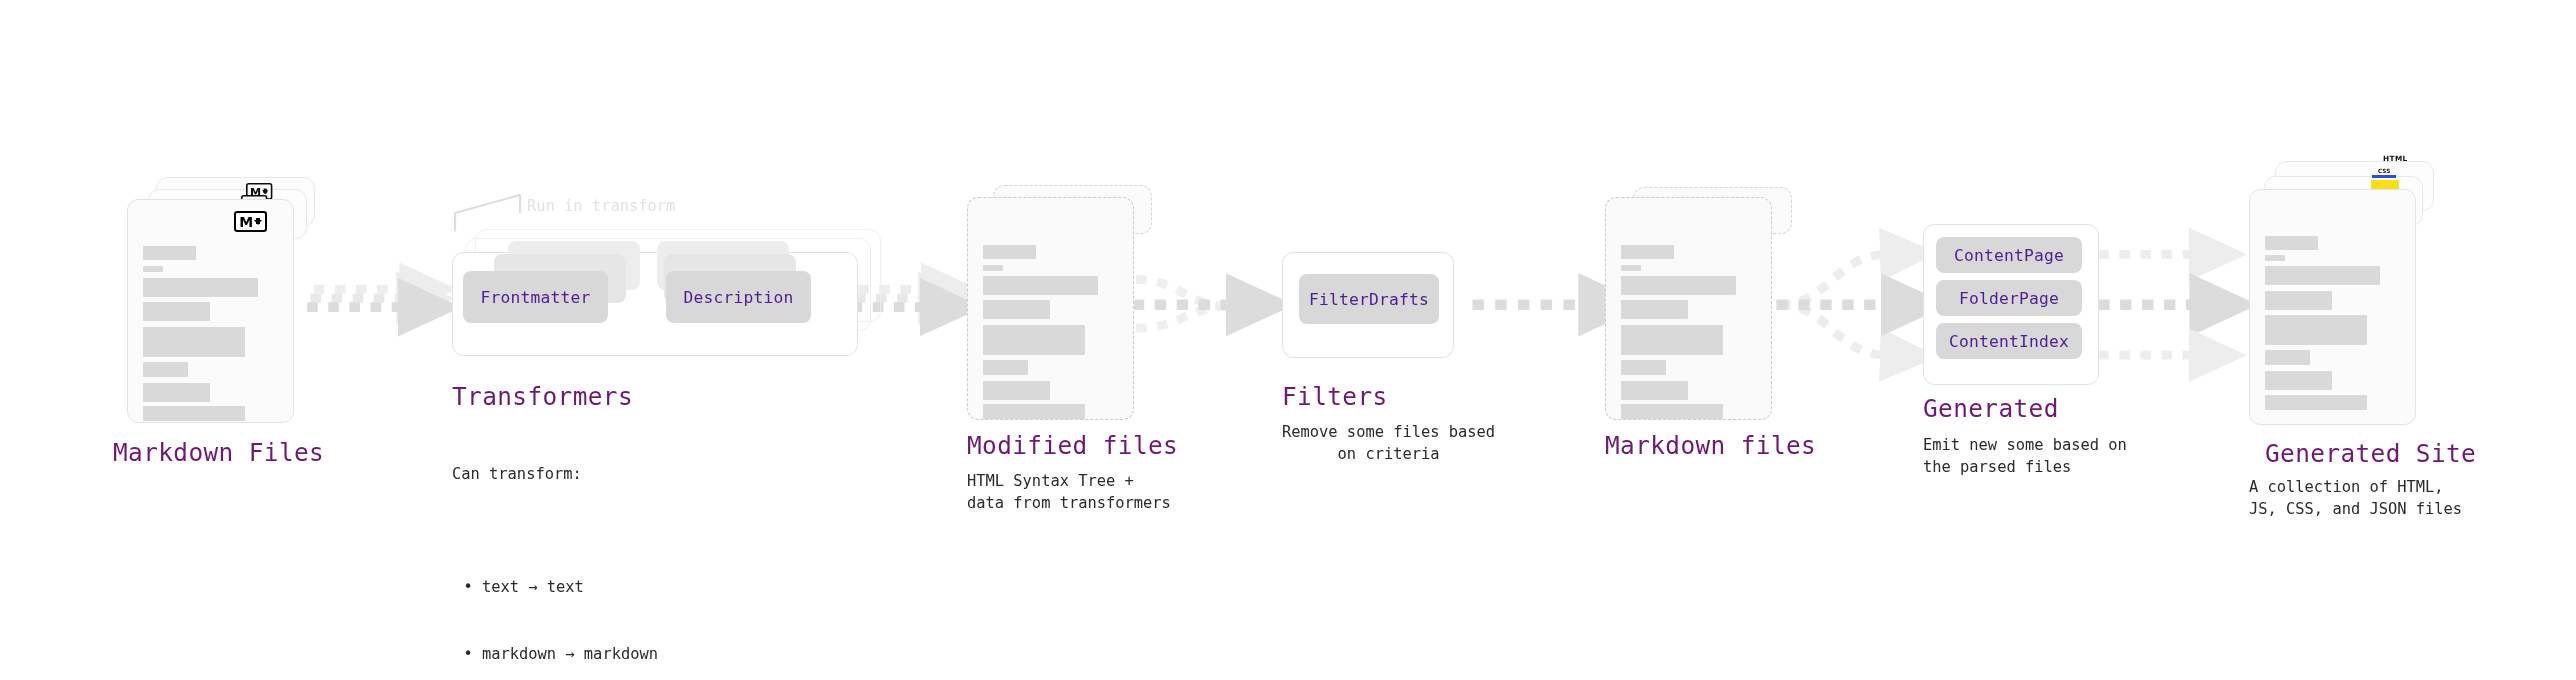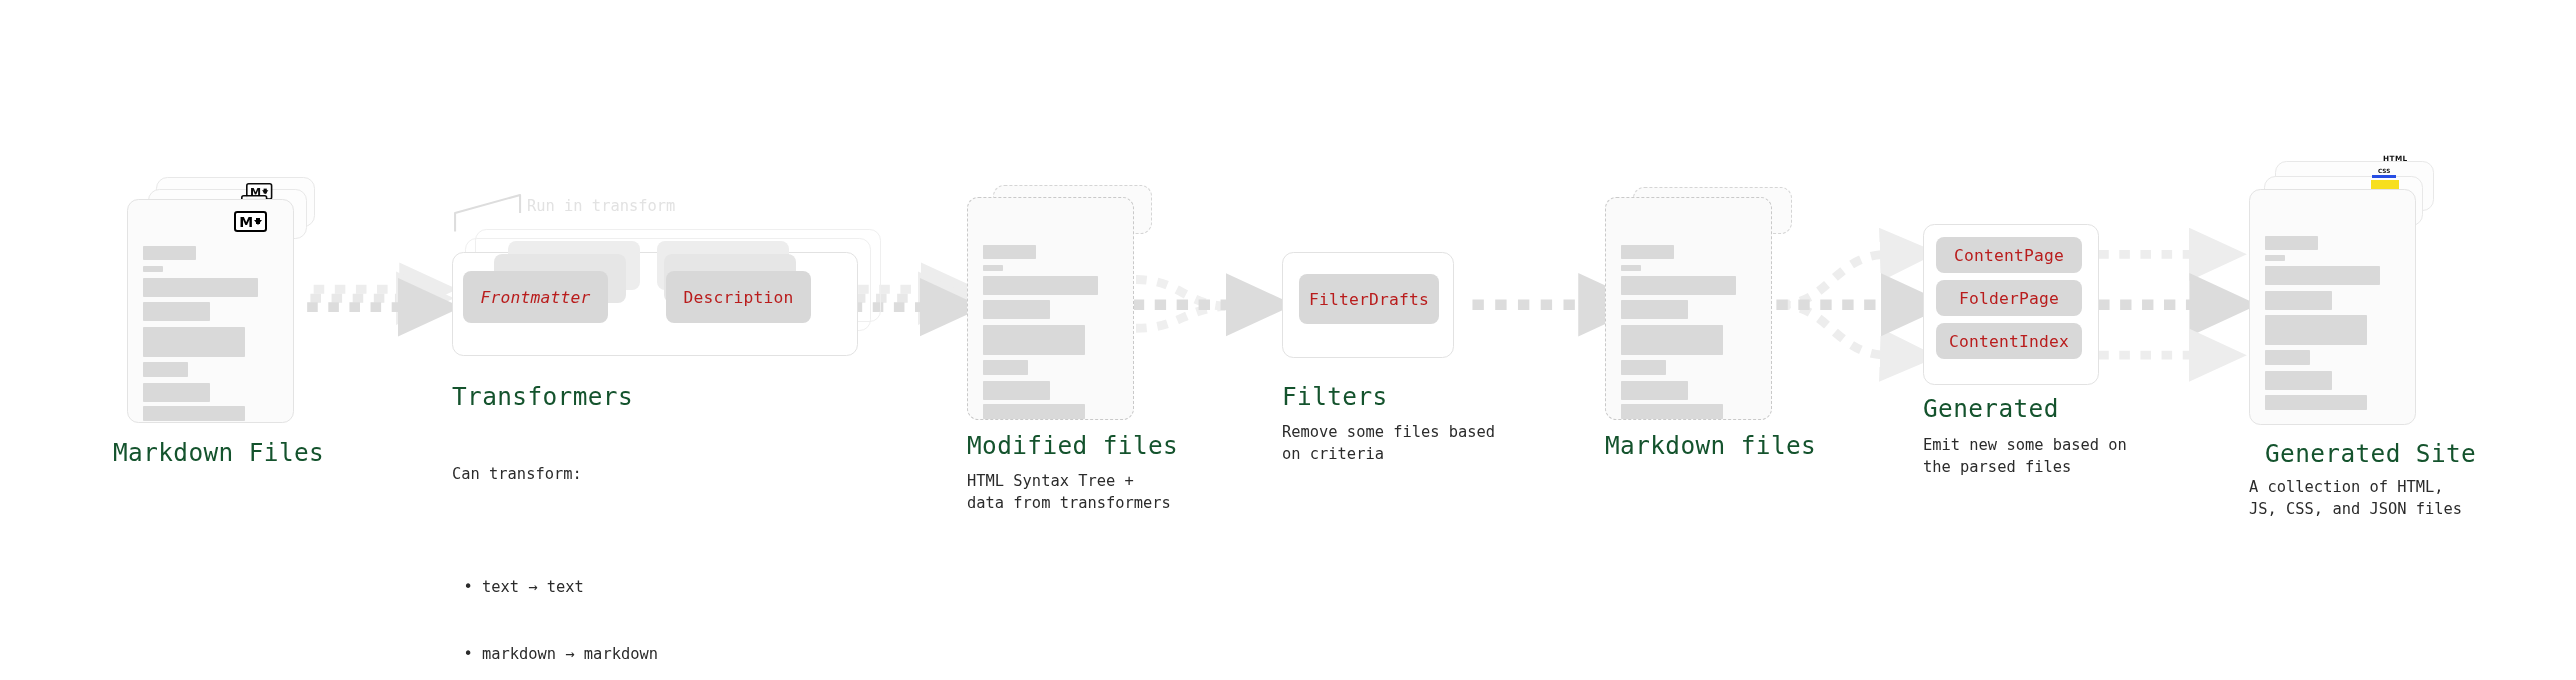--- a/index.html
+++ b/index.html
@@ -15,21 +15,21 @@
     width: 2576px;
     height: 681px;
     background: #ffffff;
   }
 
   
   .stage-title {
     position: absolute;
     font-size: 24.4px;
     font-weight: 400;
-    color: #14532d;
+    color: #701a75;
     letter-spacing: 0.4px;
     white-space: nowrap;
   }
   .stage-desc {
     position: absolute;
     font-size: 15.4px;
     line-height: 1.45;
     color: #2b2b2b;
     white-space: pre;
   }
@@ -111,21 +111,21 @@
     background: #ffffff;
   }
   .group.ghost { border-color: #efefef; background: transparent; }
 
   .chip {
     position: absolute;
     background: #d8d8d8;
     border-radius: 8.1px;
     display: flex; align-items: center; justify-content: center;
     font-size: 16.3px;
-    color: #b91c1c;
+    color: #4c1d95;
     letter-spacing: 0.2px;
     white-space: nowrap;
   }
   .chip.ghost { background: #ededed; color: transparent; }
   .chip.ghost2 { background: #e6e6e6; color: transparent; }
 
   .parallel-label {
     position: absolute;
     font-size: 15.4px;
     color: #e2e2e2;
@@ -241,21 +241,21 @@
     <div class="stage-title" style="left:113px; top:438px;">Markdown Files</div>
   </div>
 
   <div>
     <div class="group ghost" style="left:475px; top:229px; width:406px; height:93px;"></div>
     <div class="group ghost" style="left:465px; top:238px; width:406px; height:93px;"></div>
     <div class="group" style="left:452px; top:252px; width:406px; height:104px;"></div>
 
     <div class="chip ghost" style="left:508px; top:241px; width:132px; height:49px;">x</div>
     <div class="chip ghost2" style="left:494px; top:254px; width:132px; height:49px;">x</div>
-    <div class="chip" style="left:463px; top:271px; width:145px; height:52px;font-style:italic;">Frontmatter</div>
+    <div class="chip" style="left:463px; top:271px; width:145px; height:52px;">Frontmatter</div>
 
     <div class="chip ghost" style="left:657px; top:241px; width:132px; height:49px;">x</div>
     <div class="chip ghost2" style="left:664px; top:254px; width:132px; height:49px;">x</div>
     <div class="chip" style="left:666px; top:271px; width:145px; height:52px;">Description</div>
 
     <div class="parallel-label" style="left:527px; top:197px;">Run in transform</div>
 
     <div class="stage-title" style="left:452px; top:382px;">Transformers</div>
 
     <div class="stage-desc" style="left:452px; top:418px;">
@@ -287,21 +287,21 @@
     <div class="stage-desc" style="left:967px; top:470px;">HTML Syntax Tree +
 data from transformers</div>
   </div>
 
   <div>
     <div class="group" style="left:1282px; top:252px; width:172px; height:106px;"></div>
     <div class="chip" style="left:1299px; top:274px; width:140px; height:50px;">FilterDrafts</div>
 
     <div class="stage-title" style="left:1282px; top:382px;">Filters</div>
 
-    <div class="stage-desc" style="left:1282px; top:421px;">Remove some files based
+    <div class="stage-desc" style="left:1282px; top:421px;text-align:center;">Remove some files based
 on criteria</div>
   </div>
 
   <div>
     <div class="sheet dashed" style="left:1633px; top:187px; width:159px; height:47px;"></div>
 
     <div class="doc dashed" style="left:1605px; top:197px; width:167px; height:223px;">
       <div class="bar" style="left:15.4px; top:47px;  width:53px;  height:14px;"></div>
       <div class="bar" style="left:15.4px; top:67px;  width:19.5px;  height:5.7px;"></div>
       <div class="bar" style="left:15.4px; top:78px;  width:115px; height:18.7px;"></div>

